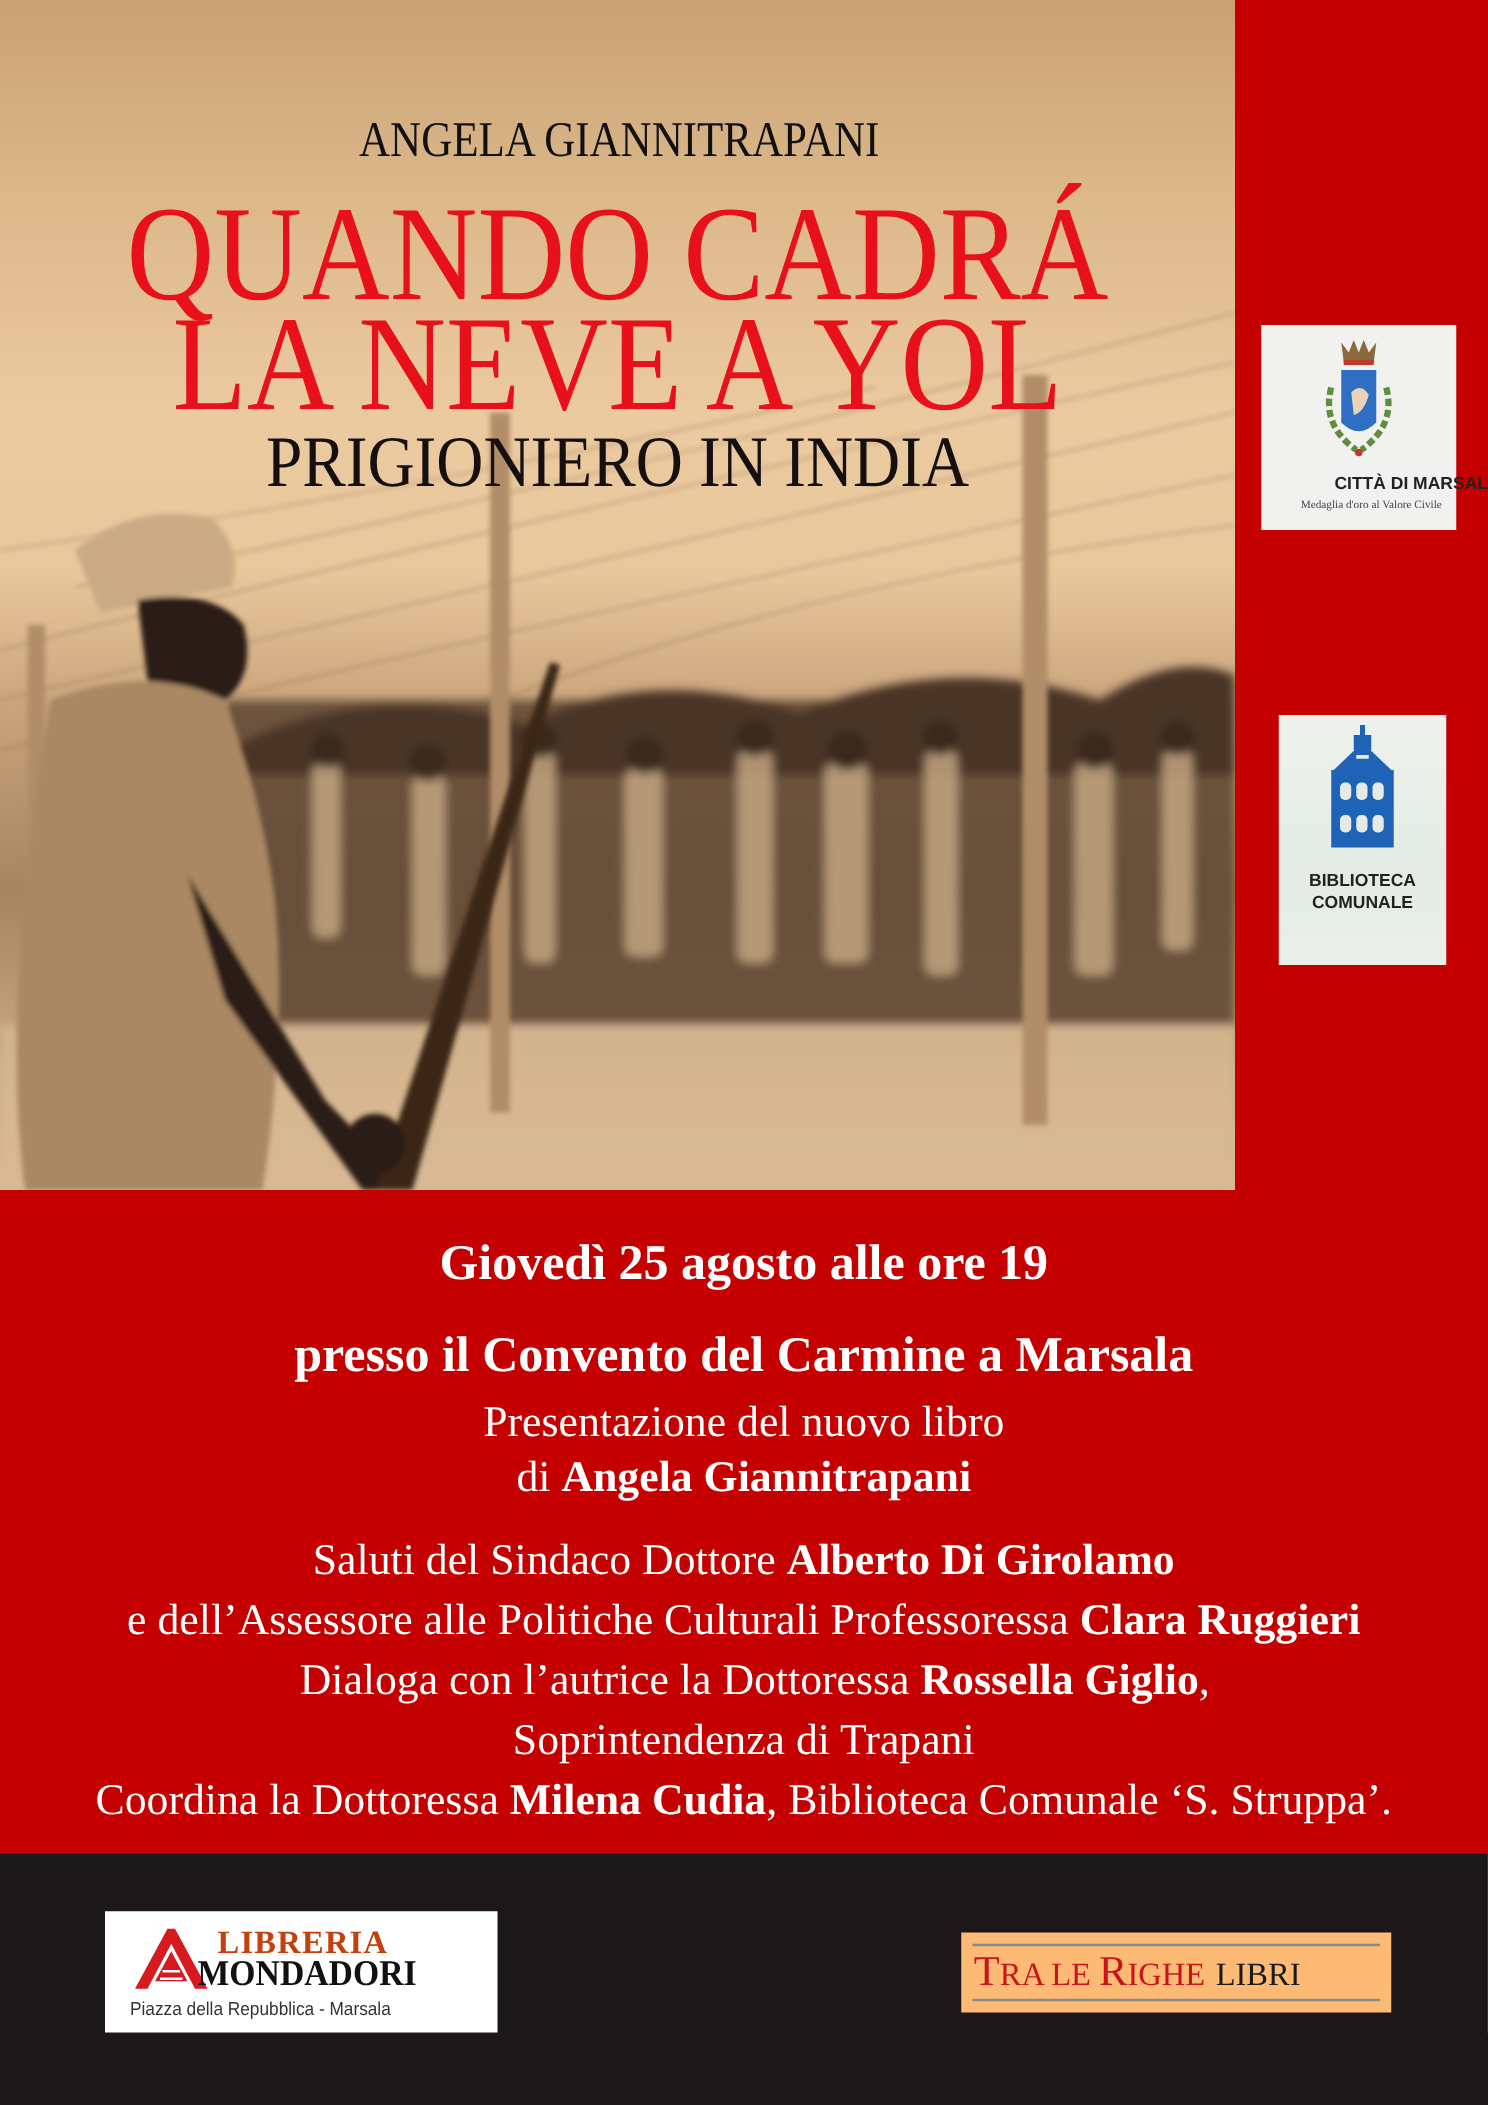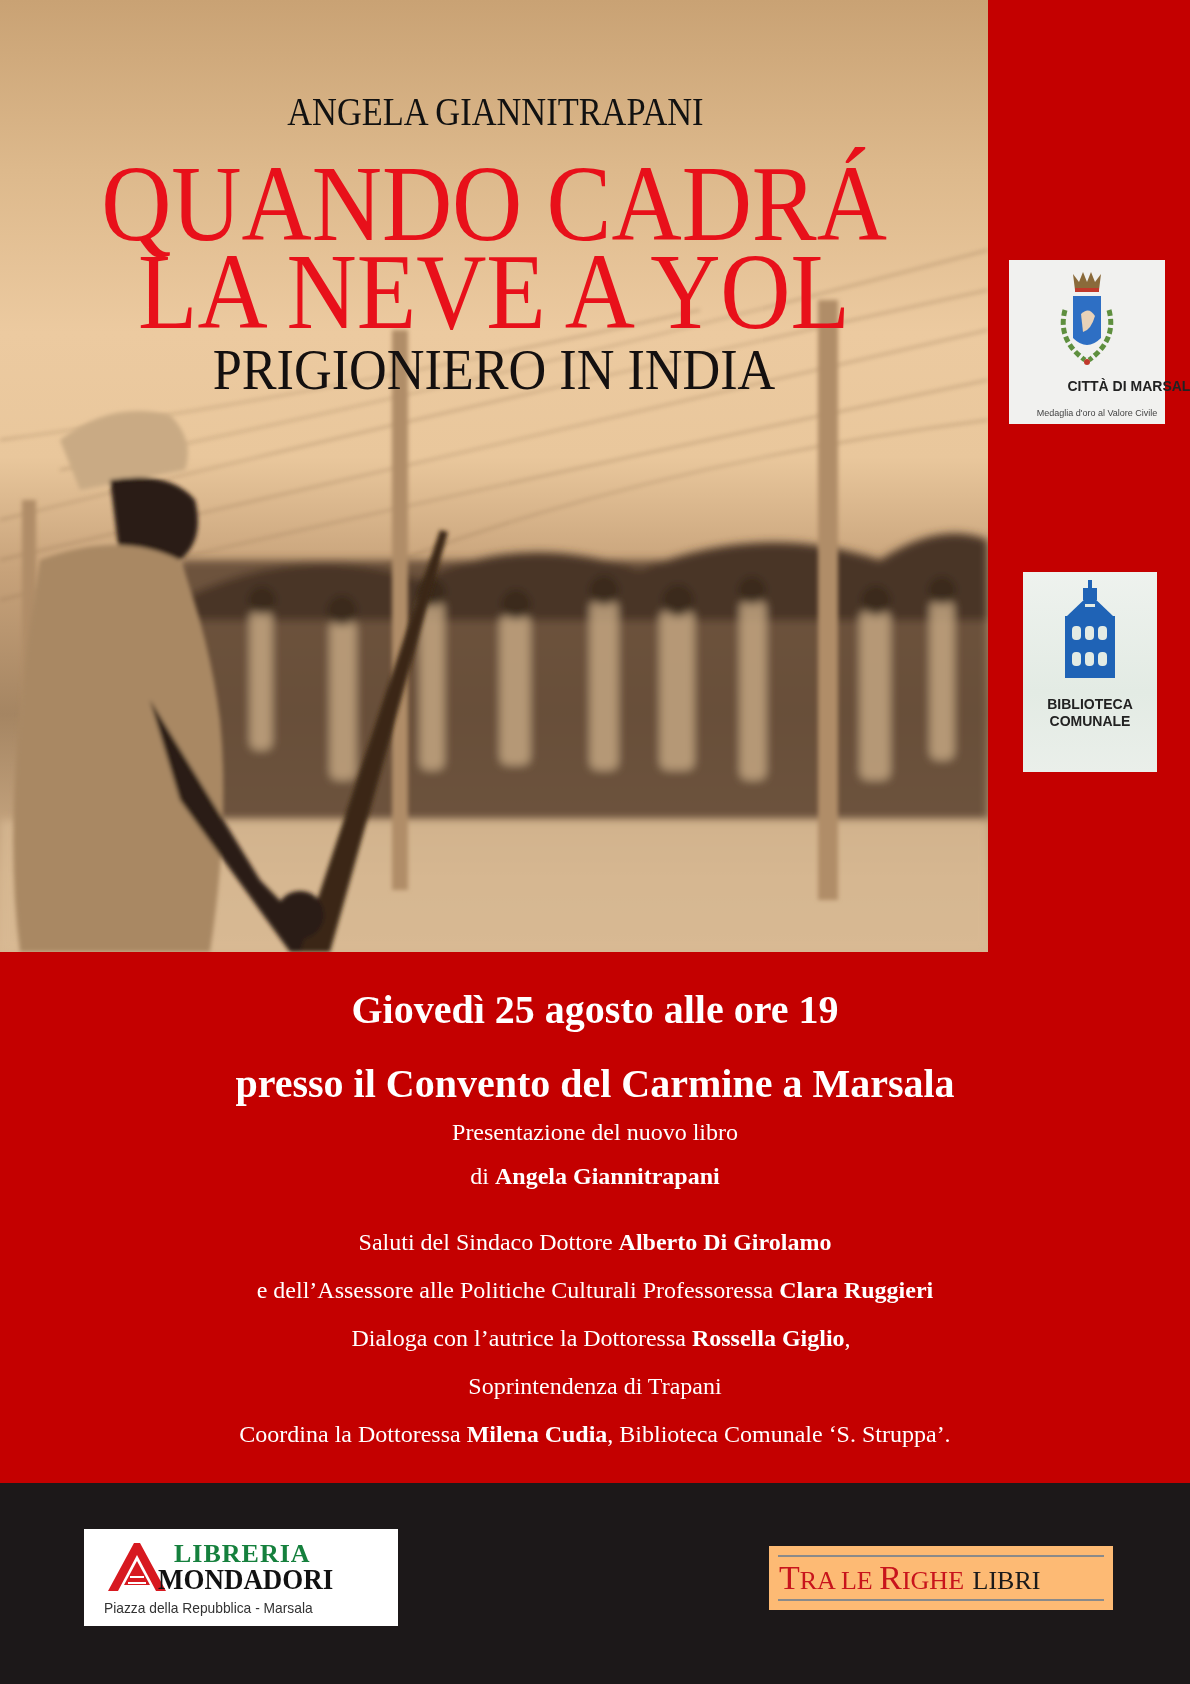--- a/index.html
+++ b/index.html
@@ -38,22 +38,22 @@
     
     .logo-citta {
       position: absolute; left: 1009px; top: 260px; width: 156px; height: 164px;
       background: #f1f1ef; text-align: center;
     }
     .logo-citta .name {
       position: absolute; left: 0; top: 118px; width: 156px;
       font-family: "Liberation Sans", sans-serif; font-weight: bold; font-size: 14px; color: #222; padding-left: 47px;
     }
     .logo-citta .motto {
-      position: absolute; left: 0; top: 148px; width: 176px;
-      font-family: Liberation Sans, sans-serif; font-size: 9px; color: #444;
+      position: absolute; left: 0; top: 138px; width: 176px;
+      font-family: Liberation Serif, serif; font-size: 9px; color: #444;
     }
     .logo-biblioteca {
       position: absolute; left: 1023px; top: 572px; width: 134px; height: 200px;
       background: linear-gradient(180deg, #eef2ee, #e3ebe4 60%, #eaefea);
       text-align: center;
     }
     .logo-biblioteca .name {
       position: absolute; left: 0; top: 124px; width: 134px;
       font-family: "Liberation Sans", sans-serif; font-weight: bold; font-size: 14px; line-height: 17px; color: #222;
     }
@@ -61,40 +61,40 @@
     
     .event { position: absolute; left: 0; top: 952px; width: 1190px; text-align: center; color: #fff; }
     .event .headline {
       position: absolute; left: 0; width: 1190px;
       font-family: "Liberation Serif", serif; font-weight: bold; font-size: 40px; line-height: 1;
     }
     .event .headline.h1 { top: 38px; }
     .event .headline.h2 { top: 88px; margin-top: 24px; }
     .event .line {
       position: absolute; left: 0; width: 1190px;
-      font-family: "Liberation Serif", serif; font-size: 24px; line-height: 1;
+      font-family: "Liberation Serif", serif; font-size: 35px; line-height: 1;
     }
     .event .line b { font-weight: bold; }
     .l-pres { top: 168px; }
     .l-di   { top: 212px; }
     .l-sal  { top: 278px; }
     .l-ass  { top: 326px; }
     .l-dia  { top: 374px; }
     .l-sop  { top: 422px; }
     .l-coo  { top: 470px; }
 
     
     .footer { position: absolute; left: 0; top: 1483px; width: 1190px; height: 201px; background: #1c1819; }
     .logo-mondadori {
       position: absolute; left: 84px; top: 46px; width: 314px; height: 97px; background: #fff;
     }
     .logo-mondadori .mark { position: absolute; left: 20px; top: 12px; }
     .logo-mondadori .libreria {
       position: absolute; left: 90px; top: 10px;
-      font-family: "Liberation Serif", serif; font-weight: bold; font-size: 26px; color: #15803d; letter-spacing: 1px;
+      font-family: "Liberation Serif", serif; font-weight: bold; font-size: 26px; color: #c2410c; letter-spacing: 1px;
     }
     .logo-mondadori .mondadori {
       position: absolute; left: 74px; top: 34px;
       font-family: "Liberation Serif", serif; font-weight: bold; font-size: 29px; color: #111;
       transform: scaleX(0.93); transform-origin: 0 0;
     }
     .logo-mondadori .addr {
       position: absolute; left: 20px; top: 70px;
       font-family: "Liberation Sans", sans-serif; font-size: 15px; color: #333;
       transform: scaleX(0.92); transform-origin: 0 0;

